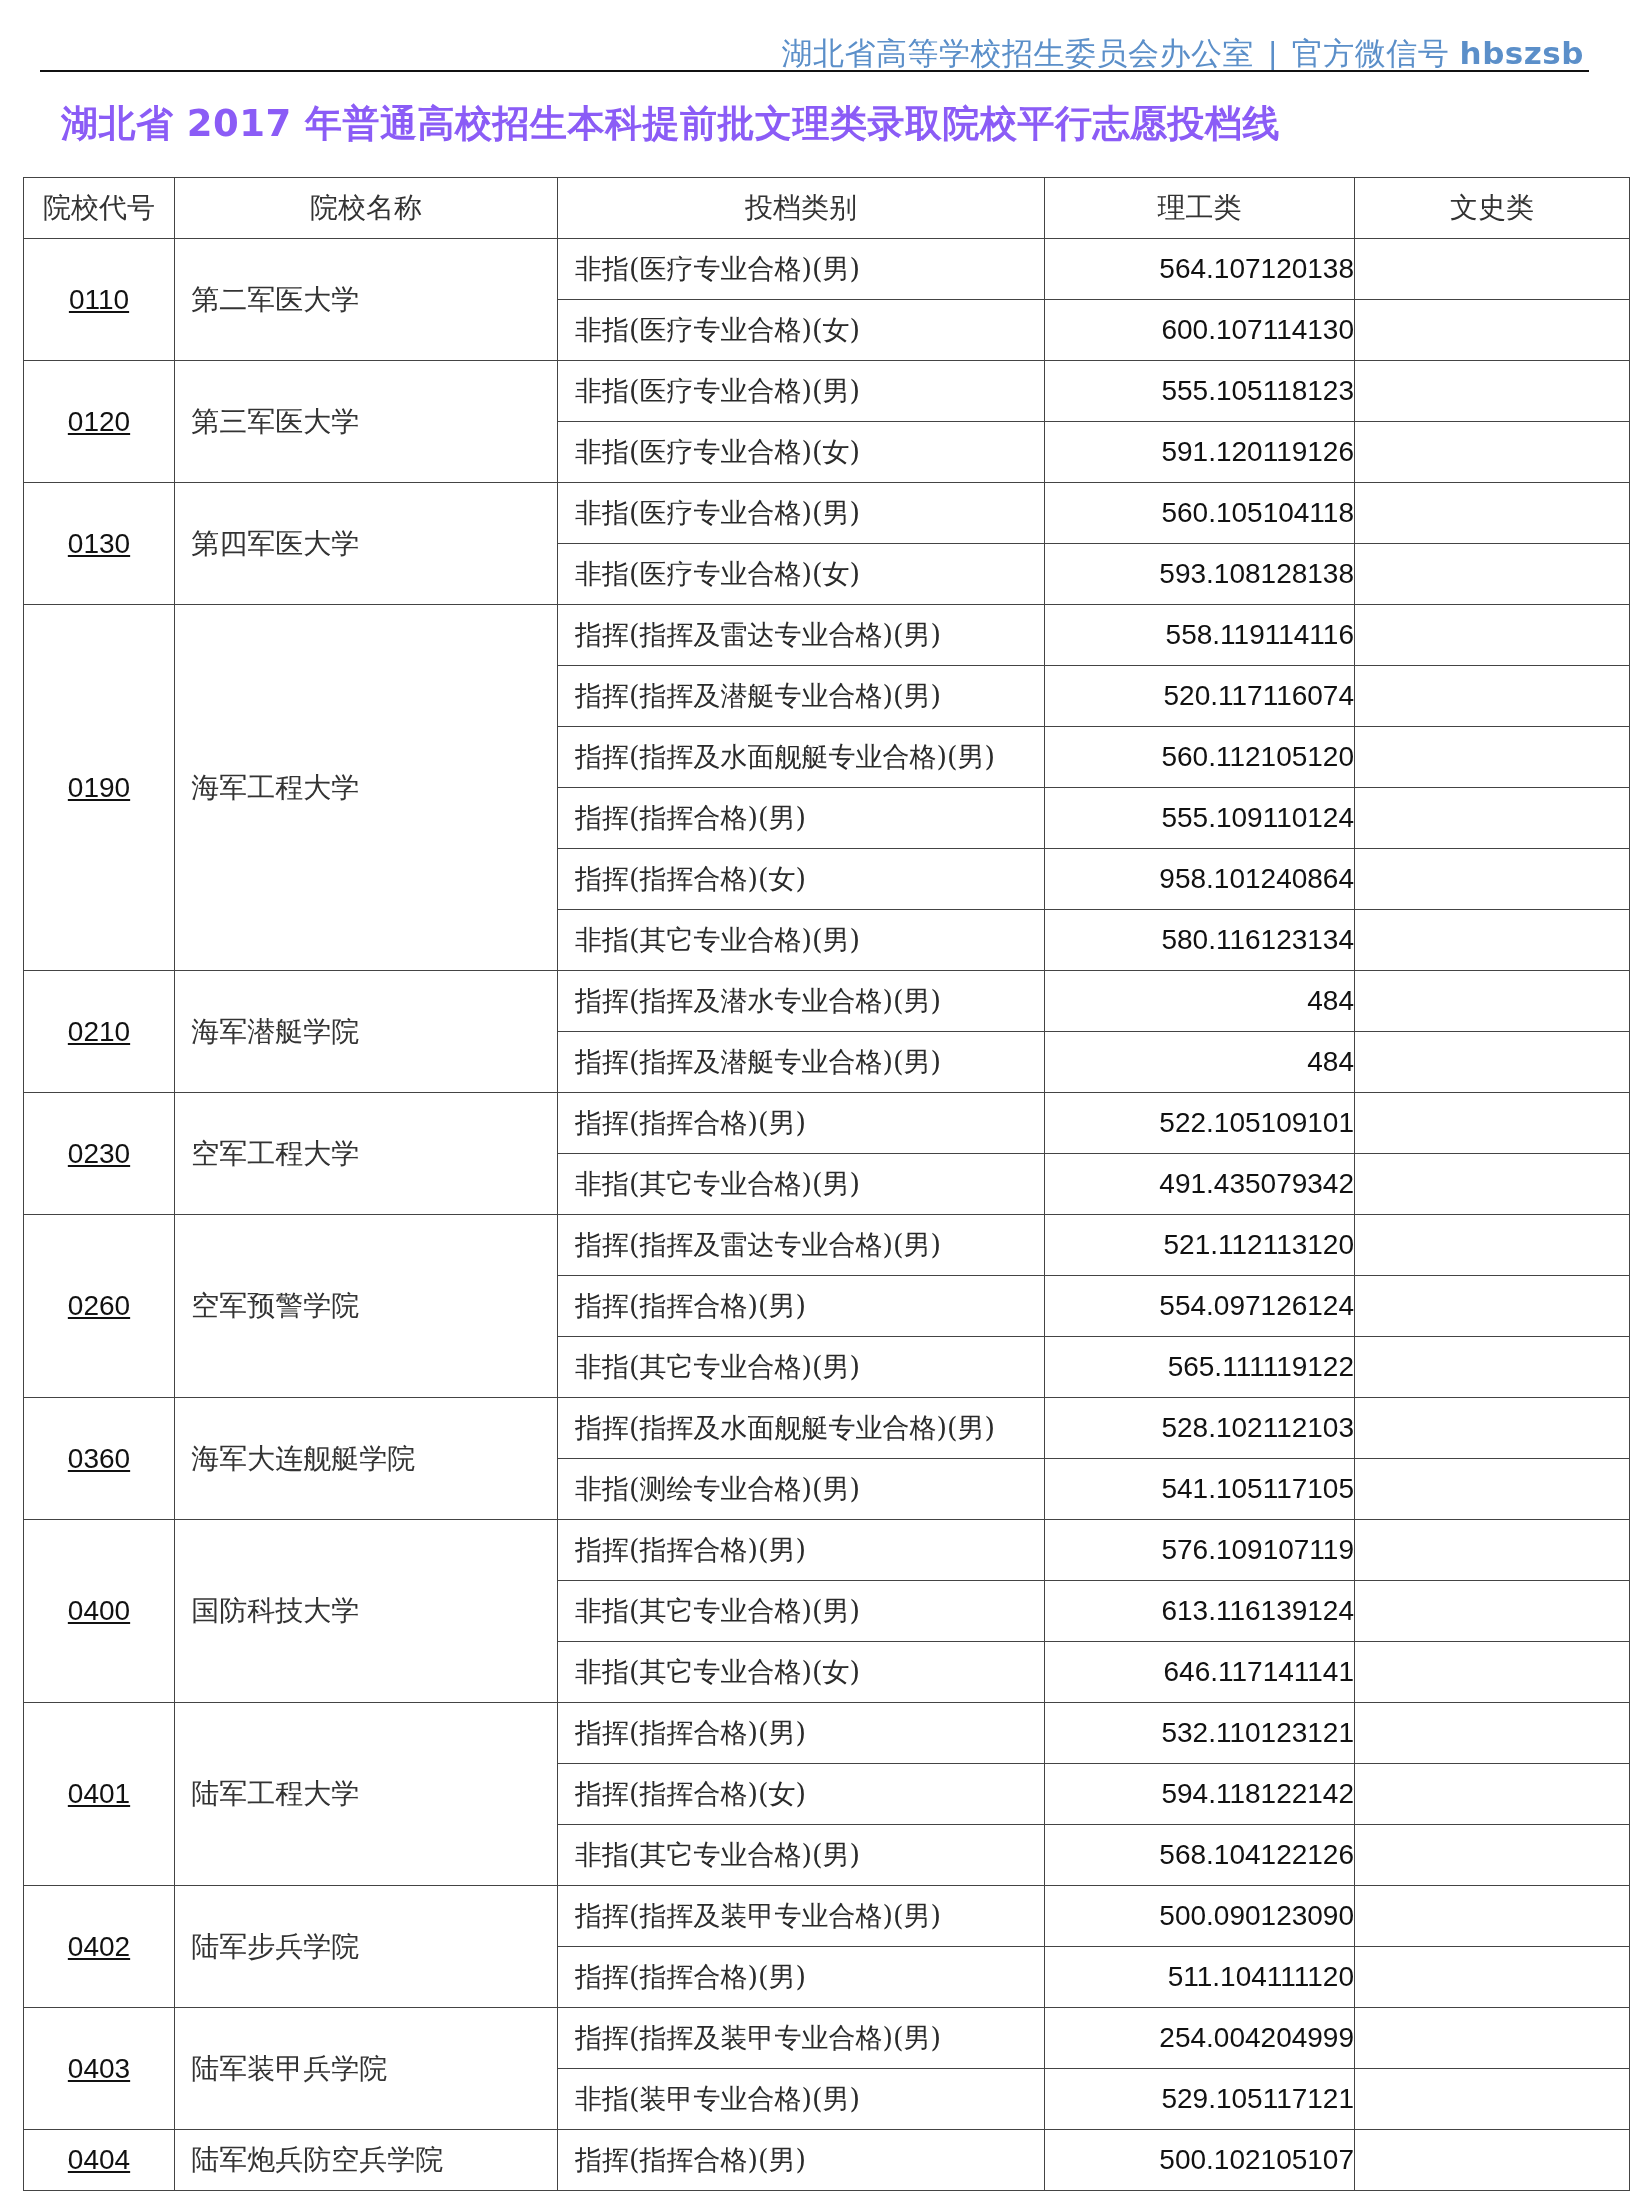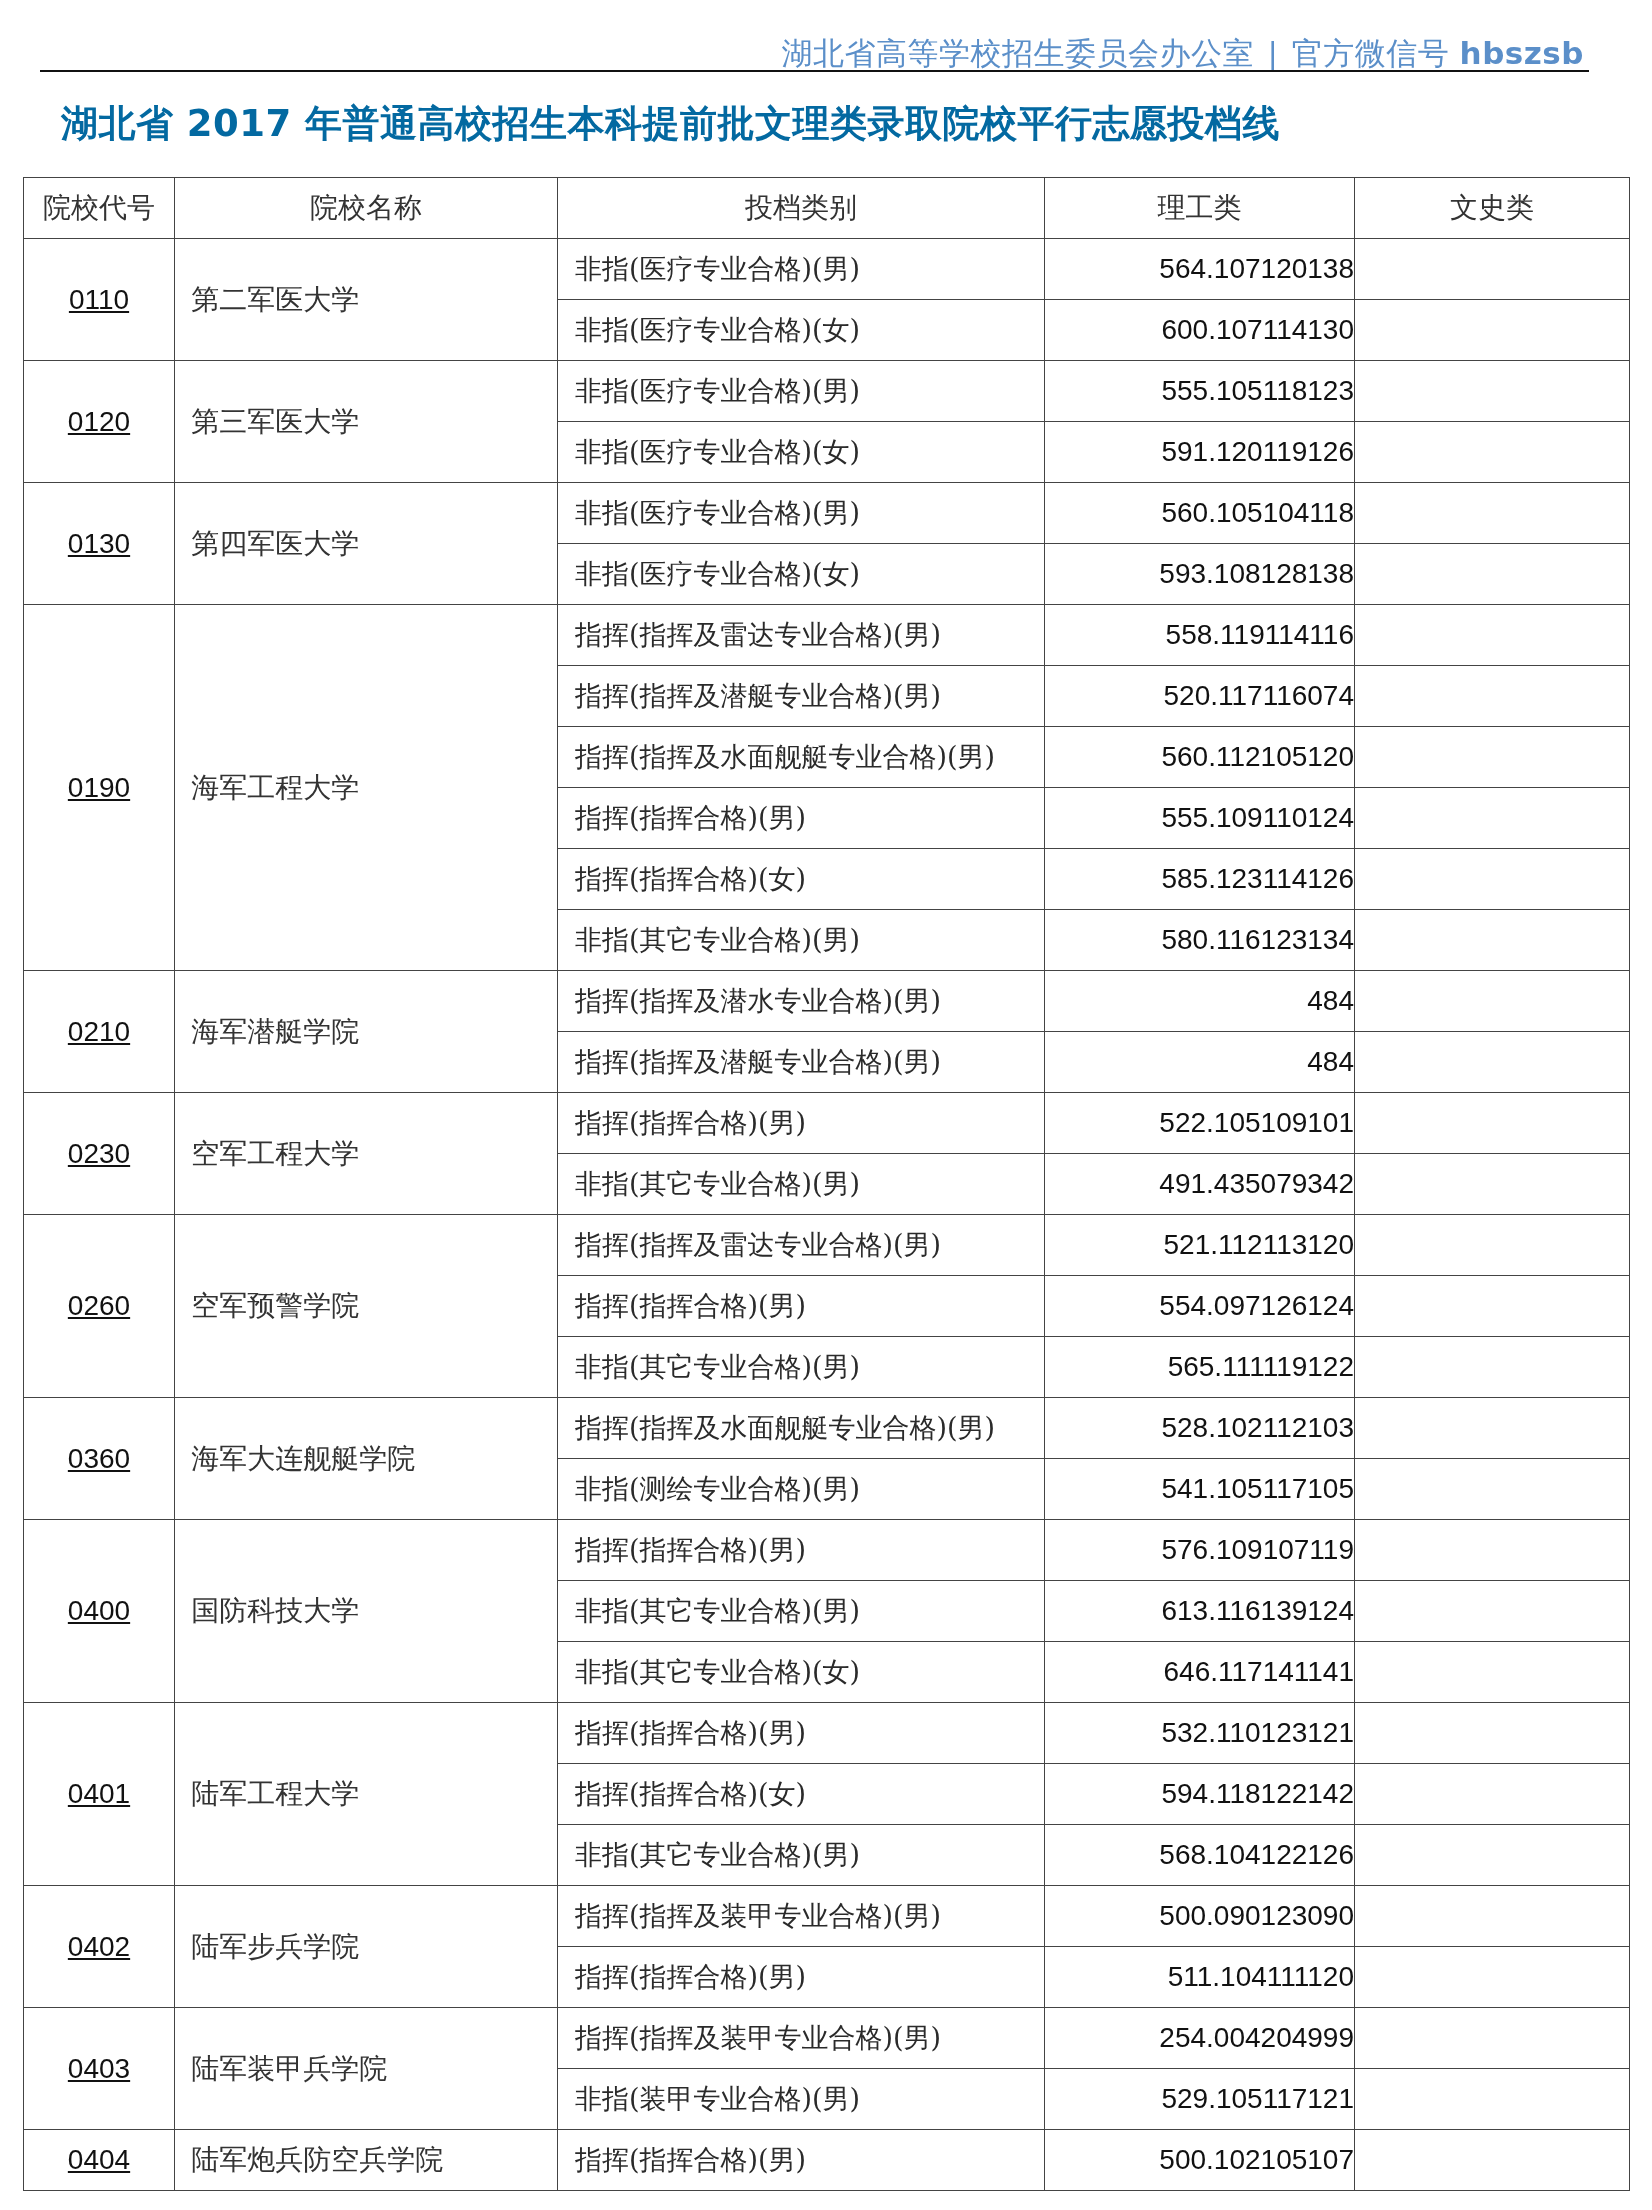--- a/index.html
+++ b/index.html
@@ -11,21 +11,21 @@
   }
   .watermark .sep { margin: 0 13.4px; }
   .watermark .handle { font-weight: bold; }
   .rule {
     position: absolute; left: 40px; top: 70px; width: 1549px; height: 0;
     border-top: 2.9px solid #111; 
   }
   .title {
     position: absolute; left: 0; width: 1341px; top: 99px; text-align: center;
     font-family: "DejaVu Sans", sans-serif; font-weight: bold; font-size: 37px;
-    color: #0369a1; letter-spacing: 0.5px;
+    color: #8b5cf6; letter-spacing: 0.5px;
   }
   table.grid {
     position: absolute; left: 23px; top: 177px;
     border-collapse: collapse; table-layout: fixed; width: 1606px;
   }
   table.grid td, table.grid th {
     border: 1.9px solid #444; padding: 0; height: 57px; box-sizing: border-box;
   }
   table.grid th {
     height: 61px; font-weight: normal; color: #333;
@@ -136,21 +136,21 @@
         <td class="li">560.112105120</td>
         <td class="wen"></td>
       </tr>
       <tr class="sub">
         <td class="cat">指挥(指挥合格)(男)</td>
         <td class="li">555.109110124</td>
         <td class="wen"></td>
       </tr>
       <tr class="sub">
         <td class="cat">指挥(指挥合格)(女)</td>
-        <td class="li">585.123114126</td>
+        <td class="li">958.101240864</td>
         <td class="wen"></td>
       </tr>
       <tr class="sub">
         <td class="cat">非指(其它专业合格)(男)</td>
         <td class="li">580.116123134</td>
         <td class="wen"></td>
       </tr>
       <tr class="sub">
         <td class="code" rowspan="2">0210</td>
         <td class="name" rowspan="2">海军潜艇学院</td>

